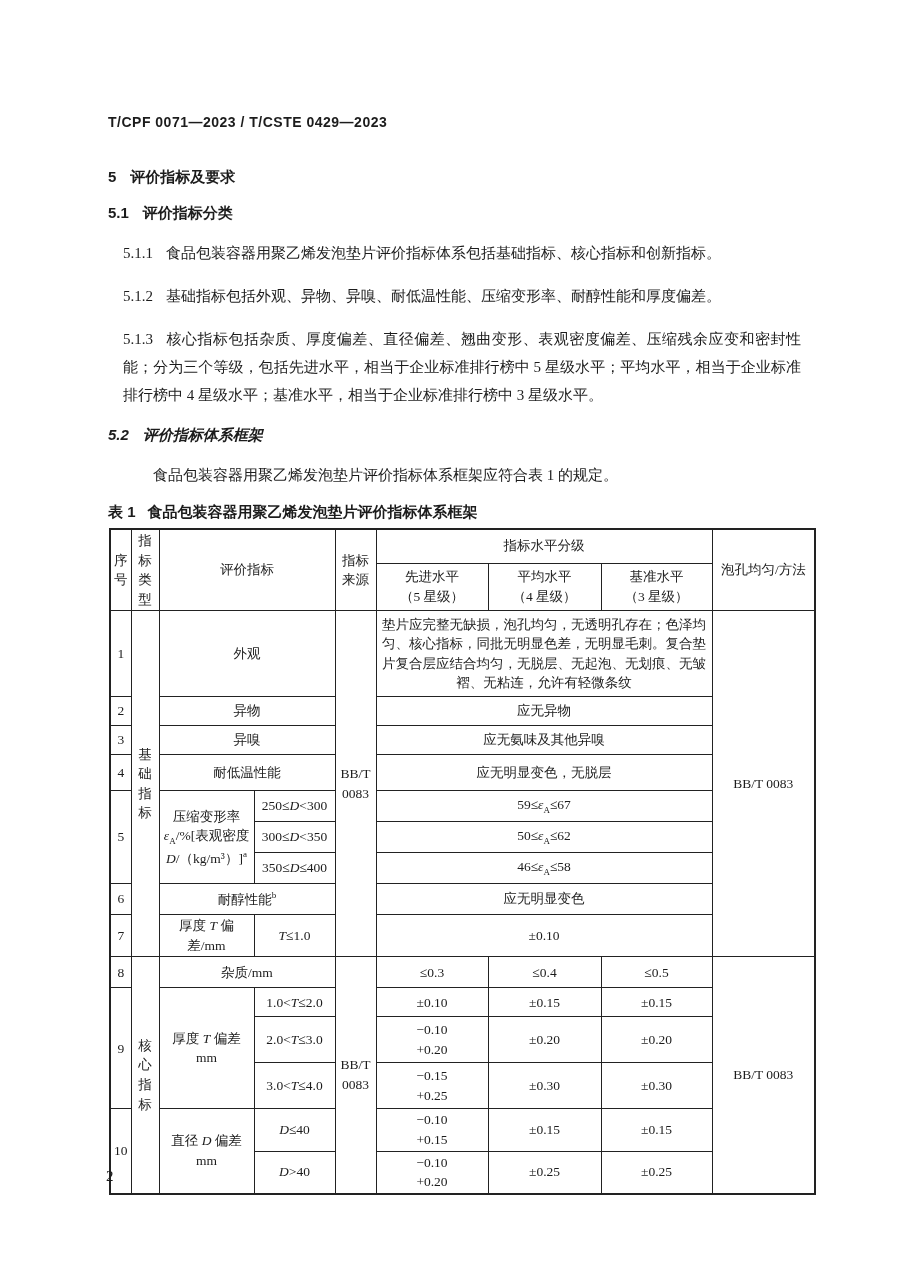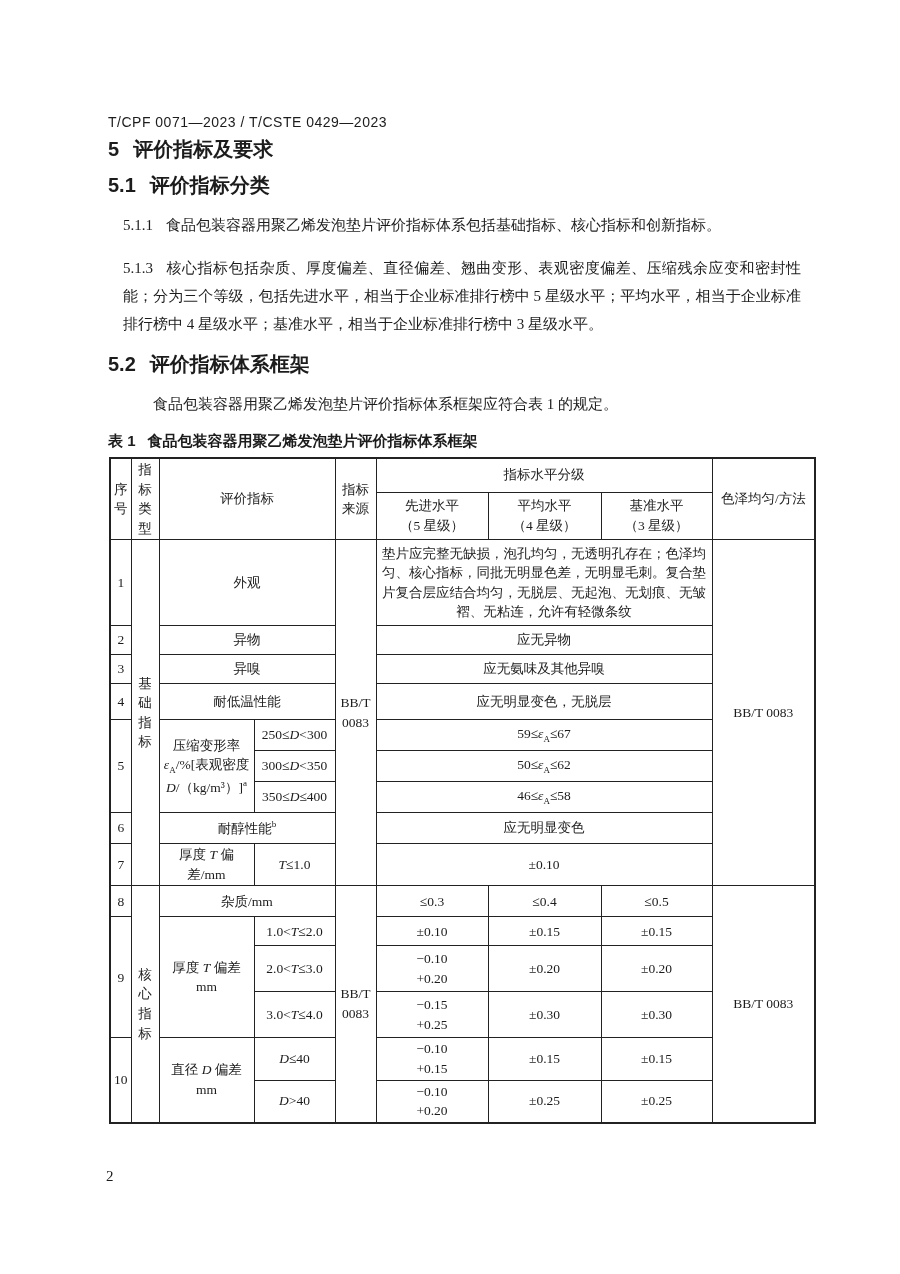--- a/index.html
+++ b/index.html
@@ -8,29 +8,30 @@
     width:900px;height:1274px;
     background:#ffffff;
     font-family:"Liberation Serif","DejaVu Serif",serif;
     color:#1c1c1c;
     overflow:hidden;
   }
   .content{position:absolute;left:108px;top:112px;width:708px;}
   .doc-number{
     font-family:"Liberation Sans","DejaVu Sans",sans-serif;
     font-size:14px;line-height:20px;letter-spacing:0.5px;
-    margin:0 0 6px 0;
+    margin:0 0 34px 0;
+    font-weight:bold;
   }
   .h-main,.h-sub{
     font-family:"Liberation Sans","DejaVu Sans",sans-serif;
-    font-weight:bold;font-size:20px;line-height:22px;
+    font-weight:bold;font-size:15px;line-height:22px;
     margin:0 0 14px 0;
   }
   .h-sub{margin-bottom:12px;}
-  .h-sub2{margin:2px 0 16px 0;}
+  .h-sub2{margin:2px 0 16px 0;font-style:italic;}
   .hnum{margin-right:14px;}
   .para{font-size:15px;line-height:28px;margin:15px;text-align:justify;}
   .pnum{margin-right:13px;}
   .indent{text-indent:2em;line-height:26px;}
   .table-caption{
     font-family:"Liberation Sans","DejaVu Sans",sans-serif;
     font-weight:bold;font-size:15px;text-align:left;
     margin:8px 0 6px 0;
   }
   .capnum{margin-right:12px;}
@@ -68,20 +69,21 @@
 
     <div class="h-main">
       <span class="hnum">5</span><span>评价指标及要求</span>
     </div>
 
     <div class="h-sub">
       <span class="hnum">5.1</span><span>评价指标分类</span>
     </div>
 
     <p class="para"><span class="pnum">5.1.1</span><span>食品包装容器用聚乙烯发泡垫片评价指标体系包括基础指标、核心指标和创新指标。</span></p>
+    <p class="para"><span class="pnum">5.1.2</span><span>基础指标包括外观、异物、异嗅、耐低温性能、压缩变形率、耐醇性能和厚度偏差。</span></p>
     <p class="para"><span class="pnum">5.1.3</span><span>核心指标包括杂质、厚度偏差、直径偏差、翘曲变形、表观密度偏差、压缩残余应变和密封性能；分为三个等级，包括先进水平，相当于企业标准排行榜中 5 星级水平；平均水平，相当于企业标准排行榜中 4 星级水平；基准水平，相当于企业标准排行榜中 3 星级水平。</span></p>
 
     <div class="h-sub h-sub2">
       <span class="hnum">5.2</span><span>评价指标体系框架</span>
     </div>
 
     <p class="para indent"><span>食品包装容器用聚乙烯发泡垫片评价指标体系框架应符合表 1 的规定。</span></p>
 
     <div class="table-caption">
       <span class="capnum">表 1</span><span>食品包装容器用聚乙烯发泡垫片评价指标体系框架</span>
@@ -100,21 +102,21 @@
           <col style="width:103px">
       </colgroup>
       <tbody>
 
         <tr style="height:30px">
           <td rowspan="2" class="narrow">序号</td>
           <td rowspan="2" class="narrow">指标类型</td>
           <td rowspan="2" colspan="2">评价指标</td>
           <td rowspan="2" class="src">指标来源</td>
           <td colspan="3">指标水平分级</td>
-          <td rowspan="2">色泽均匀/方法</td>
+          <td rowspan="2">泡孔均匀/方法</td>
         </tr>
         <tr style="height:40px">
           <td>先进水平<br>（5 星级）</td>
           <td>平均水平<br>（4 星级）</td>
           <td>基准水平<br>（3 星级）</td>
         </tr>
 
         <tr style="height:86px">
           <td class="narrow">1</td>
           <td rowspan="9" class="narrow">基础指标</td>

